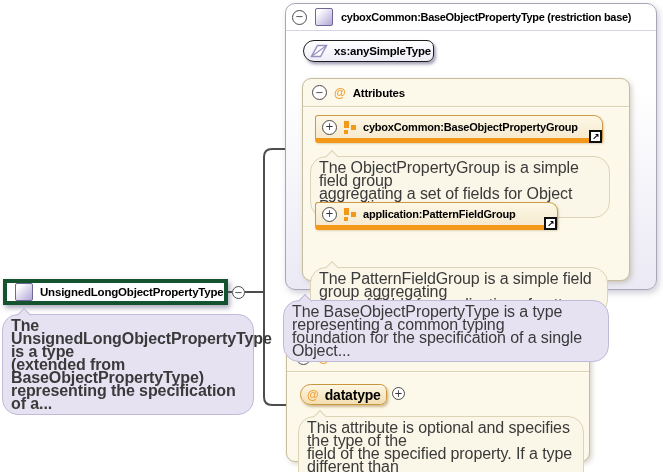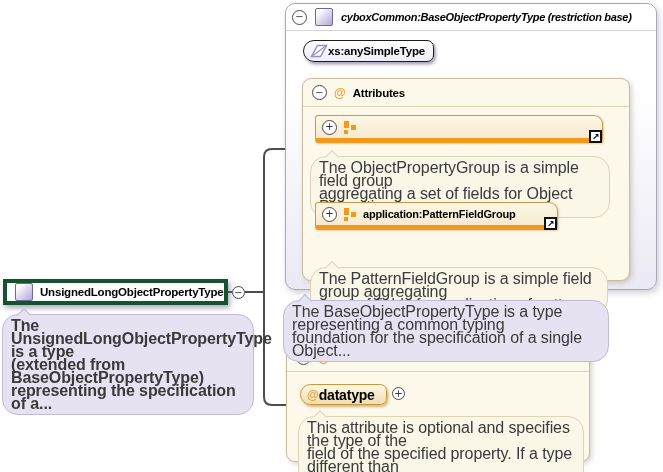--- a/index.html
+++ b/index.html
@@ -6,21 +6,21 @@
   body{font-family:"Liberation Sans","DejaVu Sans",sans-serif;}
   #canvas{position:relative;width:663px;height:472px;background:#ffffff;overflow:hidden;}
   .abs{position:absolute;box-sizing:border-box;}
 
   
   #connector{position:absolute;left:0;top:0;z-index:0;}
 
   
   .node-box{background:#ffffff;border:4px solid #14532d;display:flex;align-items:center;gap:7px;
             padding:0 8px;box-shadow:2px 3px 5px rgba(96,86,130,.5);z-index:2;}
-  .pill{display:flex;align-items:center;border:1px solid #1c1c1c;
+  .pill{display:flex;align-items:center;gap:6px;border:1px solid #1c1c1c;
         border-radius:11px 7px 7px 11px;background:linear-gradient(#ffffff,#efedf7);
         box-shadow:2px 2.5px 3px rgba(86,77,120,.5);padding:0 10px 0 6px;z-index:3;}
   .pill.orange{background:linear-gradient(#fdf7e4,#f2deb0);border-color:#c8963d;
         box-shadow:1.5px 2px 2.5px rgba(150,110,40,.45);}
 
   .lbl{font-weight:bold;font-size:11px;letter-spacing:-0.2px;color:#000;white-space:nowrap;}
 
   
   .big-box{background:linear-gradient(180deg,#ffffff 30%,#ebe9f4);border:1px solid #a9a6ba;
            border-radius:10px;box-shadow:2px 3px 6px rgba(120,118,140,.35);z-index:1;}
@@ -82,21 +82,21 @@
   </div>
   <div class="abs circle" style="left:232px;top:286px;">−</div>
   <div class="abs tooltip tt-lav" style="left:2px;top:314px;width:252px;font-weight:bold;">The UnsignedLongObjectPropertyType is a type
 (extended from BaseObjectPropertyType)
 representing the specification of a...</div>
 
   <div class="abs big-box" style="left:285px;top:3px;width:372px;height:287px;">
     <div class="bb-hdr">
       <span class="circle">−</span>
       <span class="psq"></span>
-      <span class="lbl" style="letter-spacing:-0.3px;font-style:italic;">cyboxCommon:BaseObjectPropertyType (restriction base)</span>
+      <span class="lbl" style="letter-spacing:-0.3px;">cyboxCommon:BaseObjectPropertyType (restriction base)</span>
     </div>
   </div>
 
   <div class="abs pill" style="left:303px;top:40px;width:131px;height:22px;">
     <svg class="st-icon" width="18" height="14" viewBox="0 0 18 14">
       <path d="M1.5 12.5 L10.5 12.5 L16.5 1.5 L7.5 1.5 Z" fill="#ffffff" stroke="#9b8fc0" stroke-width="1.5"></path>
       <path d="M1.5 12.5 L16.5 1.5" stroke="#9b8fc0" stroke-width="1.2"></path>
     </svg>
     <span class="lbl" style="font-size:11.5px;">xs:anySimpleType</span>
   </div>
@@ -109,20 +109,21 @@
     </div>
   </div>
 
   <div class="abs group-row" style="left:315px;top:115px;width:288px;height:28px;">
     <span class="circle">+</span>
     <svg class="grp-icon" width="14" height="14" viewBox="0 0 14 14" fill="#f49819">
       <rect x="1" y="1" width="5" height="7"></rect>
         <rect x="1" y="10" width="4" height="4"></rect>
         <rect x="8" y="5" width="5" height="5"></rect>
     </svg>
+    <span class="lbl">cyboxCommon:BaseObjectPropertyGroup</span>
   </div>
   <div class="abs arrow-box" style="left:589px;top:130px;">↗</div>
   <div class="abs tooltip tt-cream" style="left:310px;top:156px;width:300px;">The ObjectPropertyGroup is a simple field group
 aggregating a set of fields for Object Properties.</div>
 
   <div class="abs group-row" style="left:315px;top:202px;width:243px;height:28px;">
     <span class="circle">+</span>
     <svg class="grp-icon" width="14" height="14" viewBox="0 0 14 14" fill="#f49819">
       <rect x="1" y="1" width="5" height="7"></rect>
         <rect x="1" y="10" width="4" height="4"></rect>

